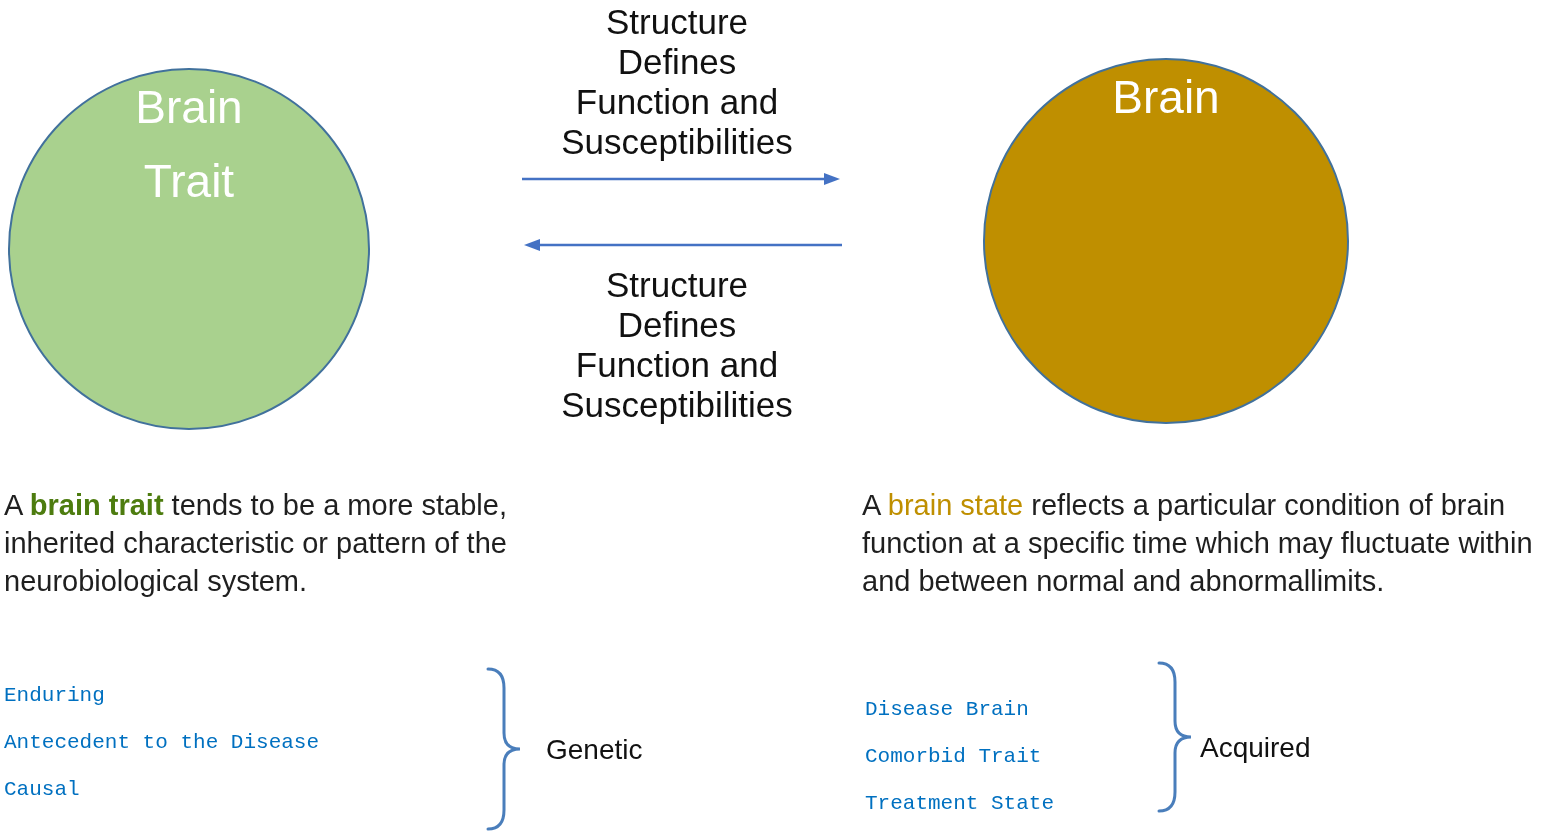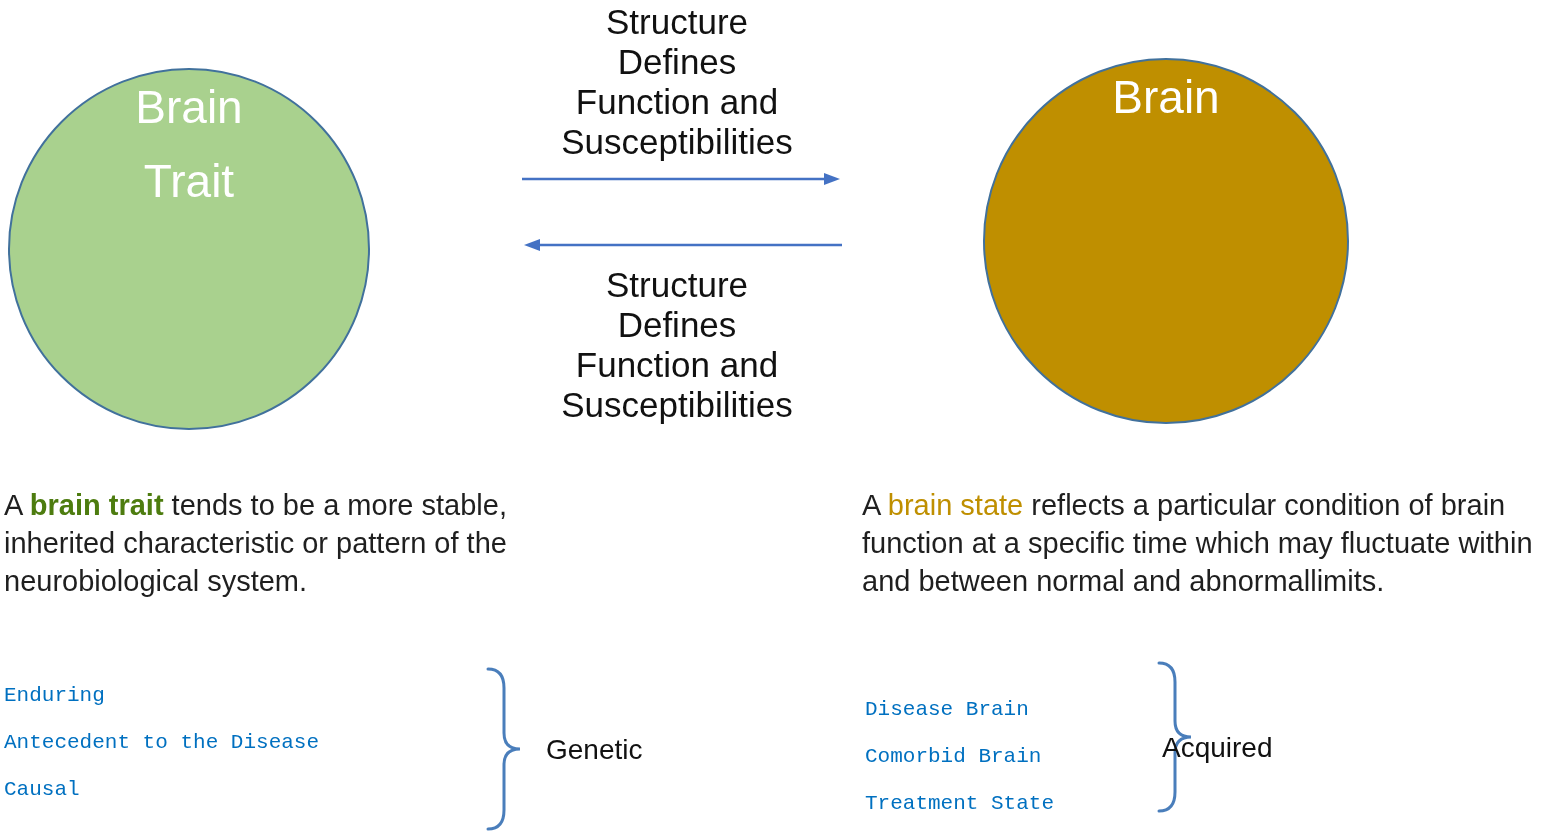--- a/index.html
+++ b/index.html
@@ -74,21 +74,21 @@
   
   .brace-svg { position: absolute; }
   .left-brace  { left: 482px;  top: 666px; width: 42px; height: 166px; }
   .right-brace { left: 1153px; top: 660px; width: 42px; height: 154px; }
   .brace-label {
     position: absolute;
     font-size: 28px;
     color: #111111;
   }
   .genetic-label  { left: 546px;  top: 734px; }
-  .acquired-label { left: 1162px; top: 732px; }
+  .acquired-label { left: 1200px; top: 732px; }
 </style>
 </head>
 <body>
 
 <div class="canvas">
 
   <div class="circle left-circle">
     <div class="circle-text">
       <div>Brain</div>
       <div>Trait</div>
@@ -136,21 +136,21 @@
   </div>
 
   <svg class="brace-svg left-brace" viewBox="0 0 42 166">
     <path d="M6,3 Q22,3 22,22 L22,67 Q22,83 38,83 Q22,83 22,99 L22,144 Q22,163 6,163" fill="none" stroke="#4a7ebb" stroke-width="3" stroke-linecap="round"></path>
   </svg>
 
   <div class="brace-label genetic-label">Genetic</div>
 
   <div class="blue-list right-list">
     <div>Disease Brain</div>
-    <div>Comorbid Brain</div>
+    <div>Comorbid Trait</div>
     <div>Treatment State</div>
   </div>
 
   <svg class="brace-svg right-brace" viewBox="0 0 42 154">
     <path d="M6,3 Q22,3 22,22 L22,61 Q22,77 38,77 Q22,77 22,93 L22,132 Q22,151 6,151" fill="none" stroke="#4a7ebb" stroke-width="3" stroke-linecap="round"></path>
   </svg>
 
   <div class="brace-label acquired-label">Acquired</div>
 
 </div>

